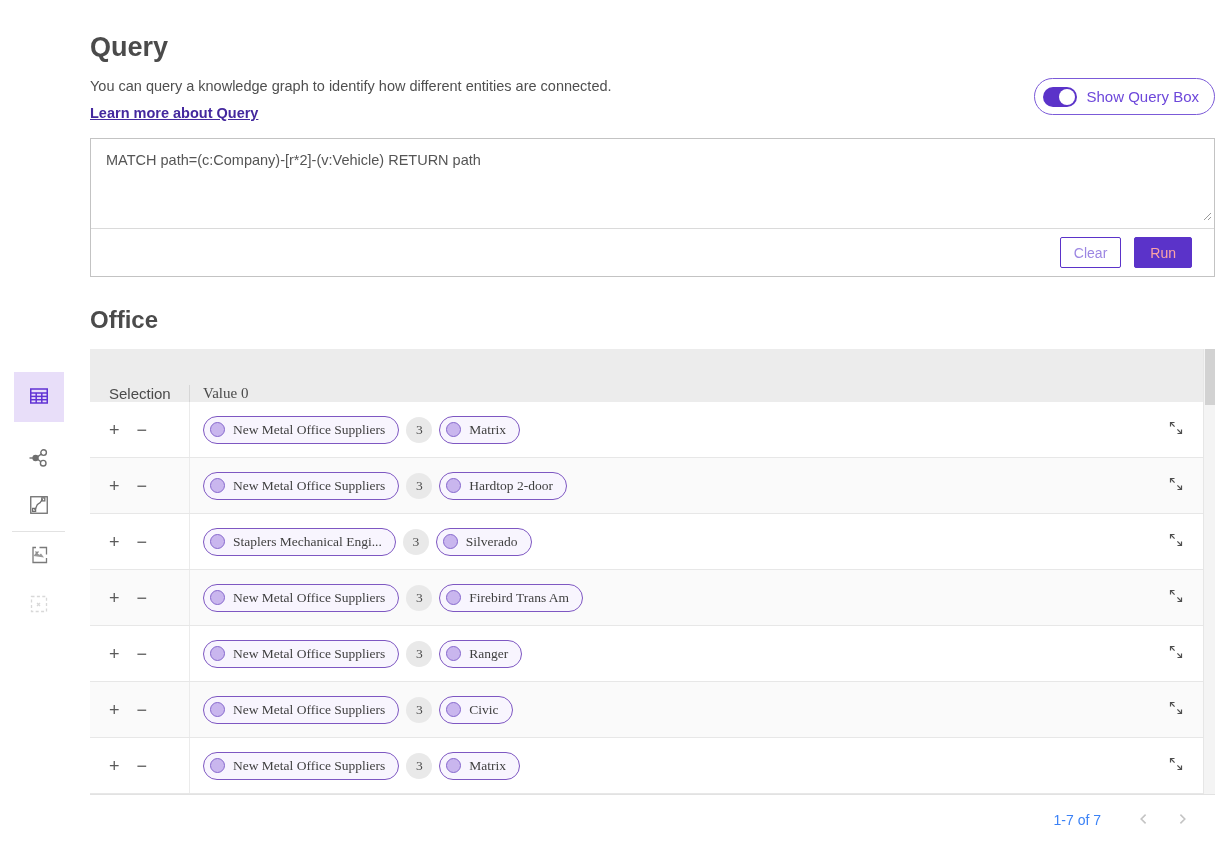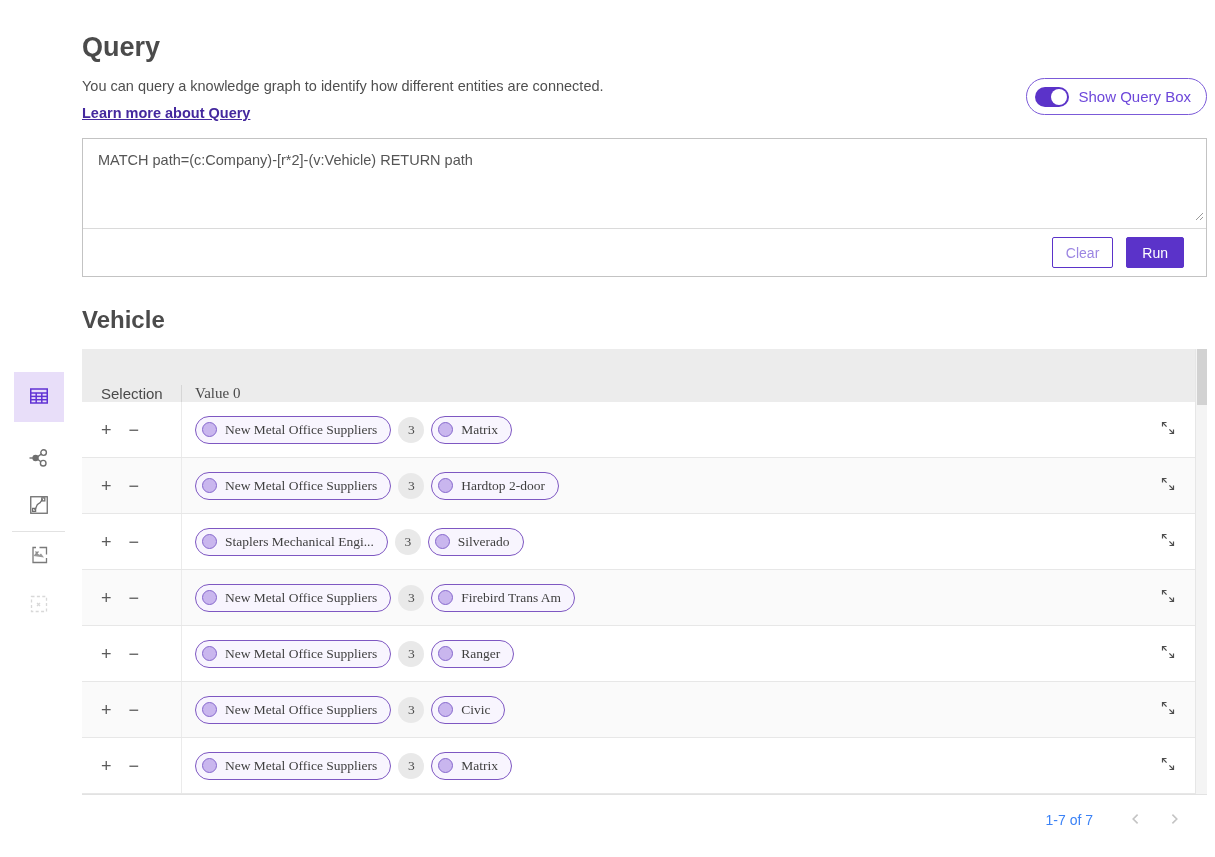--- a/index.html
+++ b/index.html
@@ -13,37 +13,37 @@
 
   
   .side-toolbar { position:absolute; left:12px; top:372px; width:53px; display:flex; flex-direction:column; align-items:center; }
   .tool-btn { width:50px; height:50px; display:flex; align-items:center; justify-content:center; background:transparent; border:none; cursor:pointer; padding:0; }
   .tool-btn.small { height:24px; width:50px; }
   .tool-btn.selected { background:#e8def9; }
   .tool-divider { width:53px; height:1px; background:#e2e2e2; margin:13px 0 0; }
   .mt12 { margin-top:12px; } .mt23 { margin-top:23px; } .mt25 { margin-top:25px; }
 
   
-  .main { position:absolute; left:82px; top:0; width:1125px; }
+  .main { position:absolute; left:90px; top:0; width:1125px; }
   h1.page-title { margin:32px 0 0; font-size:27px; font-weight:bold; color:#4b4b4b; }
   .info-row { display:flex; justify-content:space-between; align-items:flex-start; margin-top:15px; }
   .desc { margin:0; font-size:14.5px; color:#4f4f4f; }
   .learn-link { display:inline-block; margin-top:11px; font-size:14.5px; font-weight:bold; color:var(--link); text-decoration:underline; cursor:pointer; }
   .toggle-pill { display:inline-flex; align-items:center; gap:9px; height:37px; padding:0 15px 0 8px; border:1.5px solid #7b5ad8; border-radius:20px; background:#fff; color:#6d47da; font-size:15px; cursor:pointer; }
   .switch { position:relative; width:34px; height:20px; border-radius:10px; background:var(--accent); flex:none; }
   .switch .knob { position:absolute; top:2px; right:2px; width:16px; height:16px; border-radius:50%; background:#fff; }
 
   
   .query-panel { margin-top:16px; border:1px solid #c3c3c3; background:#fff; }
   .query-area { position:relative; }
   .query-input { display:block; width:100%; height:90px; border:none; border-bottom:1px solid #dadada; padding:13px 15px; font-family:"Liberation Sans", sans-serif; font-size:14.5px; color:#555; resize:none; outline:none; background:#fff; }
   .resize-handle { position:absolute; right:2px; bottom:4px; }
   .query-footer { height:47px; display:flex; justify-content:flex-end; align-items:center; gap:13px; padding-right:22px; }
   .btn-clear { height:31px; padding:0 13px; background:#fff; border:1px solid var(--accent); color:#9c86e2; font-size:14px; border-radius:2px; cursor:pointer; }
-  .btn-run { height:31px; padding:0 15px; background:var(--accent); border:1px solid var(--accent); color:#ffffff; font-size:14px; border-radius:2px; cursor:pointer; }
+  .btn-run { height:31px; padding:0 15px; background:var(--accent); border:1px solid var(--accent); color:#fca5a5; font-size:14px; border-radius:2px; cursor:pointer; }
 
   
   h2.results-title { margin:29px 0 0; font-size:24px; font-weight:bold; color:#4b4b4b; }
   .results-panel { position:relative; margin-top:15px; background:#fff; }
   .thead { display:flex; height:53px; background:#ececec; align-items:flex-end; font-size:15px; color:#4a4a4a; padding-right:12px; }
   .col-selection { width:100px; flex:none; display:flex; align-items:center; padding-left:19px; border-right:1px solid #d6d6d6; }
   .col-value { flex:1; display:flex; align-items:center; padding-left:13px;font-family:Liberation Serif, serif; }
   .tbody .row { display:flex; height:56px; border-bottom:1px solid #e7e7e7; background:#fff; align-items:stretch; padding-right:12px; }
   .tbody .row.alt { background:#fafafa; }
   .row .col-selection { border-right:1px solid #ebebeb; gap:17px; }
@@ -146,21 +146,21 @@
           <line x1="6" y1="9" x2="9" y2="6"></line>
         </svg>
       </span>
     </div>
     <div class="query-footer">
       <button class="btn-clear">Clear</button>
       <button class="btn-run">Run</button>
     </div>
   </div>
 
-  <h2 class="results-title">Vehicle</h2>
+  <h2 class="results-title">Office</h2>
 
   <div class="results-panel">
     <div class="thead">
       <div class="col-selection">Selection</div>
       <div class="col-value">Value 0</div>
     </div>
 
     <div class="tbody">
   <div class="row">
     <div class="col-selection">

